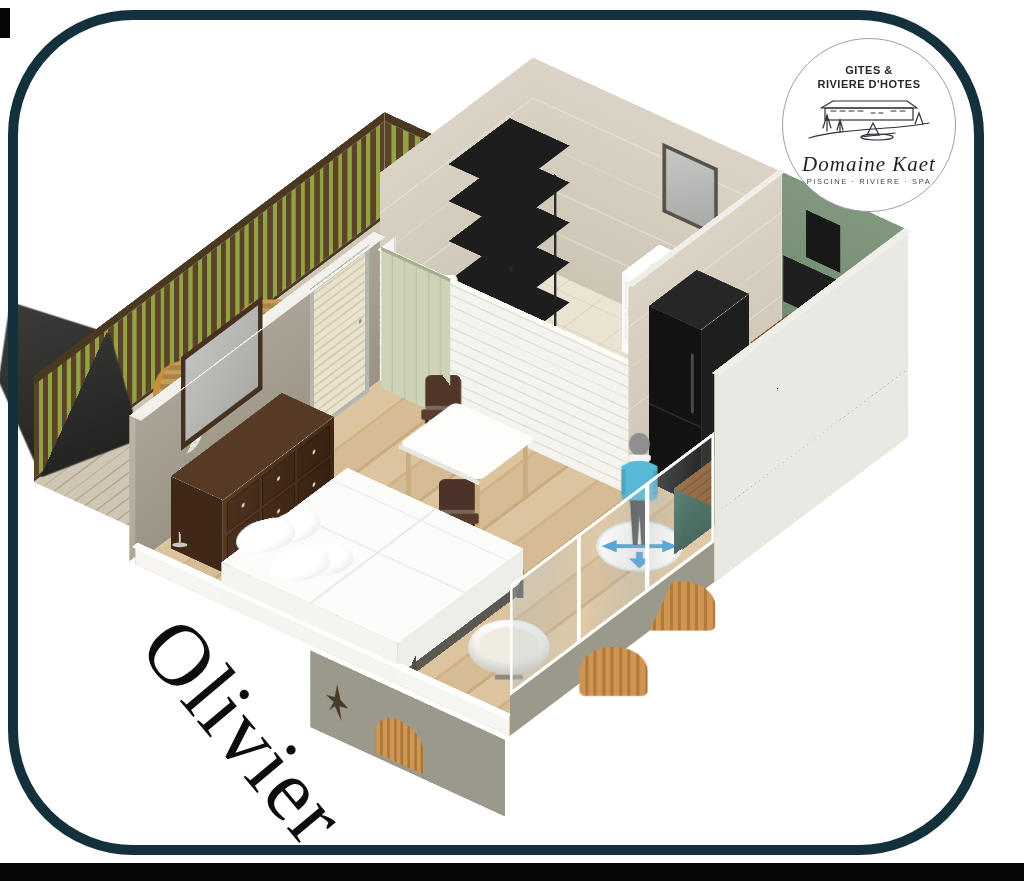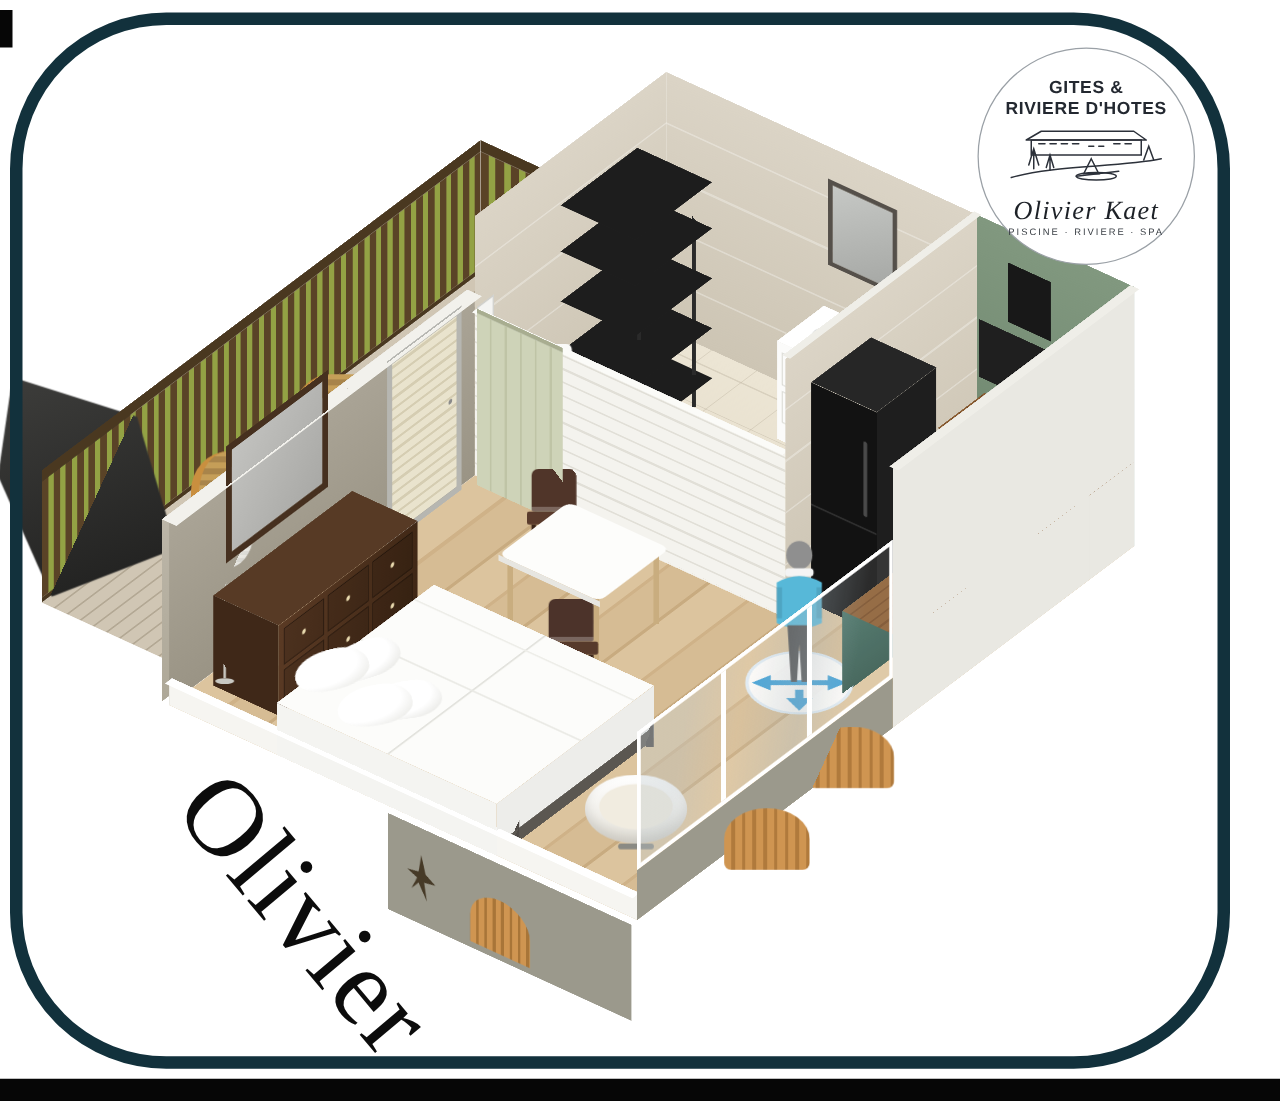--- a/index.html
+++ b/index.html
@@ -7,21 +7,21 @@
           font-family:"Liberation Sans",sans-serif;}
   
   .frame-border{position:absolute;left:8px;top:10px;width:956px;height:825px;
     border:10px solid #12313c;border-radius:125px;pointer-events:none;z-index:40;}
   .corner-tab{position:absolute;left:0;top:8px;width:10px;height:30px;background:#060606;z-index:41;}
   .bottom-bar{position:absolute;left:0;bottom:0;width:100%;height:18px;background:#060606;z-index:42;}
   
   .logo{position:absolute;left:782px;top:38px;width:172px;height:172px;border-radius:50%;
     background:#ffffff;border:1.5px solid #9aa0a6;z-index:50;display:flex;flex-direction:column;
     align-items:center;justify-content:center;text-align:center;}
-  .logo .l1{font-size:14px;font-weight:bold;letter-spacing:.5px;color:#232830;line-height:1.25;}
+  .logo .l1{font-size:11px;font-weight:bold;letter-spacing:.5px;color:#232830;line-height:1.25;}
   .logo .name{font-family:"Liberation Serif",serif;font-style:italic;font-size:21px;color:#1d2127;
     margin-top:2px;letter-spacing:1px;}
   .logo .tag{font-size:7.5px;letter-spacing:1.6px;color:#3a3f45;margin-top:0;}
   
   .room-label{position:absolute;left:198px;top:598px;font-family:"Liberation Serif",serif;
     font-size:88px;color:#0c0c0c;transform:rotate(50deg);transform-origin:0 0;z-index:30;
     letter-spacing:2px;white-space:nowrap;}
   
   .iso{position:absolute;left:533px;top:265px;width:0;height:0;transform-style:preserve-3d;
     transform:scale(0.95) rotateX(54deg) rotateZ(38deg);}
@@ -277,20 +277,20 @@
       <rect x="22" y="16" width="88" height="12"></rect>
       <path d="M28 19 h5 M37 19 h5 M46 19 h5 M55 19 h5 M68 21 h4 M76 21 h4 M88 19 h5 M97 19 h5"></path>
       <path d="M20 36 l4 -13 l4 13 M24 23 v16"></path>
       <path d="M34 38 l3 -10 l3 10 M37 28 v12"></path>
       <path d="M112 32 l4 -11 l4 11"></path>
       <path d="M6 46 C 40 36 92 38 126 31"></path>
       <ellipse cx="74" cy="45" rx="16" ry="3"></ellipse>
       <path d="M58 45 L92 41"></path>
       <path d="M70 31 l6 12 l-12 0 Z"></path>
     </svg>
-    <div class="name">Olivier Kaet</div>
+    <div class="name">Domaine Kaet</div>
     <div class="tag">PISCINE · RIVIERE · SPA</div>
   </div>
 
   <div class="frame-border"></div>
   <div class="corner-tab"></div>
   <div class="bottom-bar"></div>
 </div>
 
 </body></html>

